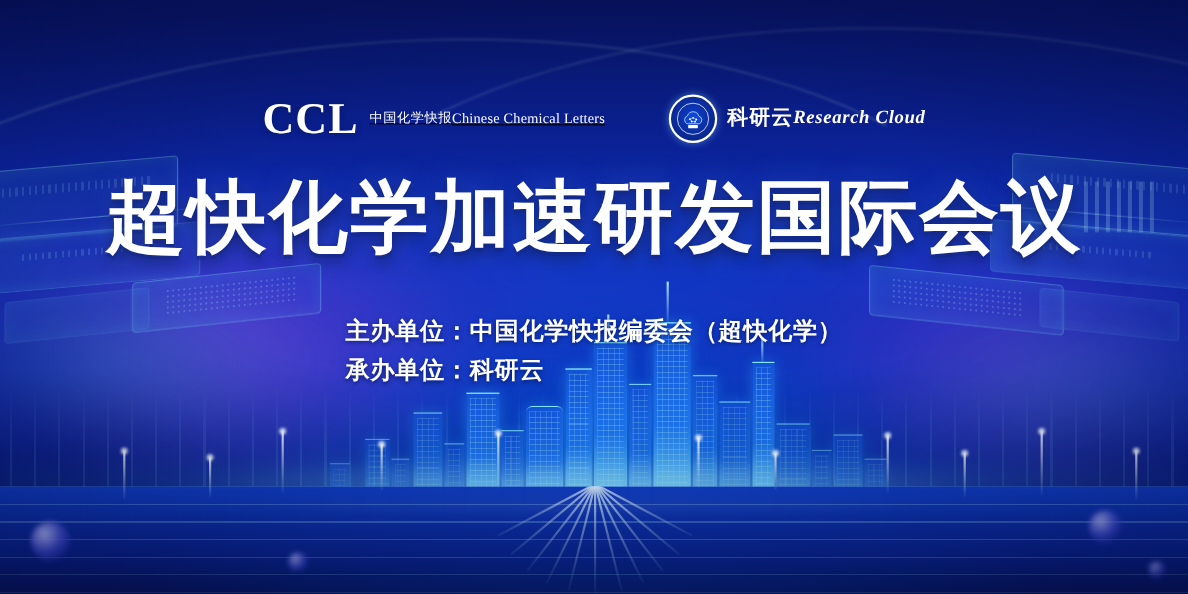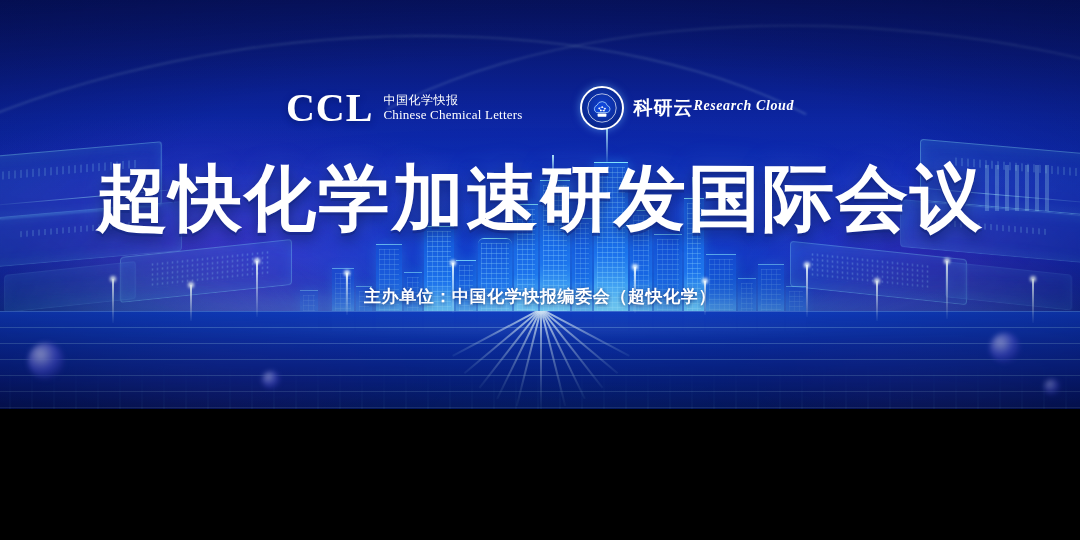--- a/index.html
+++ b/index.html
@@ -4,21 +4,21 @@
 <title>Conference Banner</title>
 <style>
   html, body {
     margin: 0;
     padding: 0;
     background: #000;
   }
   #banner {
     position: relative;
     width: 1080px;
-    height: 409px;
+    height: 540px;
     overflow: hidden;
     font-family: "Liberation Sans", "DejaVu Sans", sans-serif;
     background:
       radial-gradient(ellipse 70% 55% at 50% 82%, rgba(0,110,255,0.55) 0%, rgba(0,60,200,0.0) 62%),
       radial-gradient(ellipse 46% 40% at 18% 56%, rgba(110,50,200,0.32) 0%, rgba(40,20,140,0.0) 70%),
       radial-gradient(ellipse 40% 38% at 86% 60%, rgba(90,40,190,0.26) 0%, rgba(30,20,130,0.0) 72%),
       linear-gradient(180deg, #0b1f8c 0%, #0d27a8 22%, #0f2fbb 44%, #0d2bb0 62%, #0a1f86 78%, #071457 92%, #050e3e 100%);
     user-select: none;
   }
 
@@ -246,21 +246,21 @@
   .logo-ccl { display:flex; align-items:center; gap:10px; }
   .ccl-mark {
     font-family: "Liberation Serif", "DejaVu Serif", serif;
     font-weight: 700;
     font-size: 40px;
     letter-spacing: 1px;
     color: #ffffff;
     line-height: 1;
     text-shadow: 0 2px 6px rgba(0,20,90,0.6);
   }
-  .ccl-text { display:flex; flex-direction:column; justify-content:flex-start; line-height:1.18; }
+  .ccl-text { display:flex; flex-direction:row; justify-content:flex-start; line-height:1.18;text-decoration:underline; }
   .ccl-cn {
     font-size: 12px; color:#ffffff; letter-spacing:.5px; font-weight:400;
   }
   .ccl-en {
     font-family: "Liberation Serif", "DejaVu Serif", serif;
     font-size: 13px; color:#ffffff; letter-spacing:.2px;
   }
 
   .logo-rc { display:flex; align-items:center; gap:9px; }
   .rc-badge {
@@ -272,21 +272,21 @@
     display:flex; align-items:center; justify-content:center;
   }
   .rc-badge svg { display:block; }
   .rc-text { display:flex; flex-direction:row; line-height:1.1; }
   .rc-cn {
     font-size: 19px; font-weight:700; color:#ffffff; letter-spacing:1px;
   }
   .rc-en {
     font-family: "Liberation Serif", "DejaVu Serif", serif;
     font-style: italic; font-weight:700;
-    font-size: 14px; color:#ffffff; letter-spacing:.6px;
+    font-size: 17px; color:#ffffff; letter-spacing:.6px;
   }
 
   #title {
     position:absolute; top:160px; left:0; right:0;
     text-align:center;
     font-size: 72px;
     font-weight: 700;
     color: #ffffff;
     letter-spacing: 2px;
     line-height: 1.08;
@@ -295,21 +295,21 @@
       0 6px 14px rgba(5,15,80,0.65),
       0 0 26px rgba(120,190,255,0.25);
     white-space: nowrap;
   }
 
   #org-block {
     position:absolute; top:283px; left:0; right:0;
     text-align:center;
   }
   .org-line {
-    font-size: 17px;
+    font-size: 22px;
     font-weight: 700;
     color:#ffffff;
     letter-spacing: .6px;
     line-height: 1.62;
     text-shadow: 0 1px 4px rgba(0,20,90,0.8);
   }
   .org-inner { display:inline-block; text-align:left; }
 
   #date-row {
     position:absolute; top:353px; left:0; right:0;
@@ -487,18 +487,19 @@
         </div>
       </div>
 
     </div>
 
     <div id="title">超快化学加速研发国际会议</div>
 
     <div id="org-block">
       <div class="org-inner">
         <div class="org-line">主办单位：中国化学快报编委会（超快化学）</div>
+        <div class="org-line">承办单位：科研云</div>
       </div>
     </div>
 
 
   </div>
 </div>
 
 </body></html>

